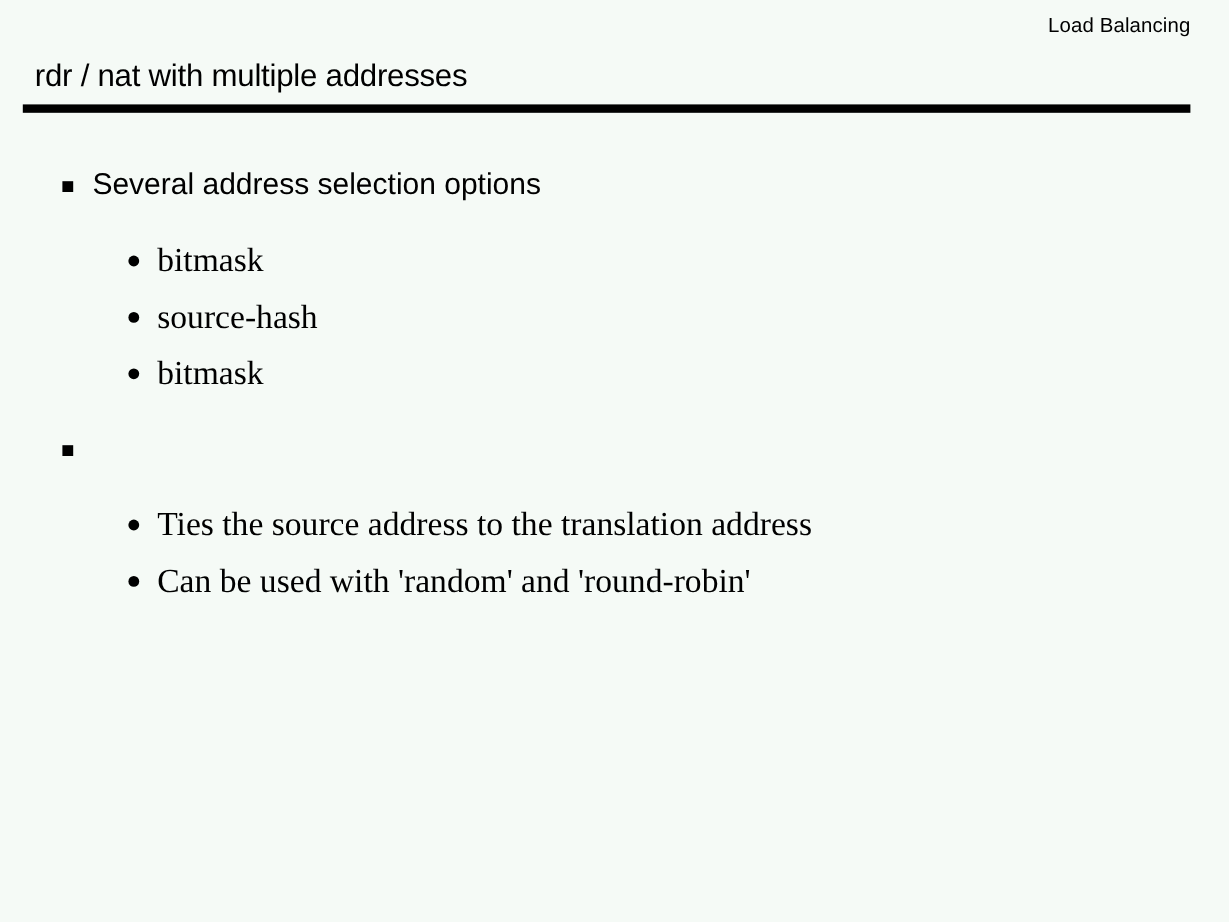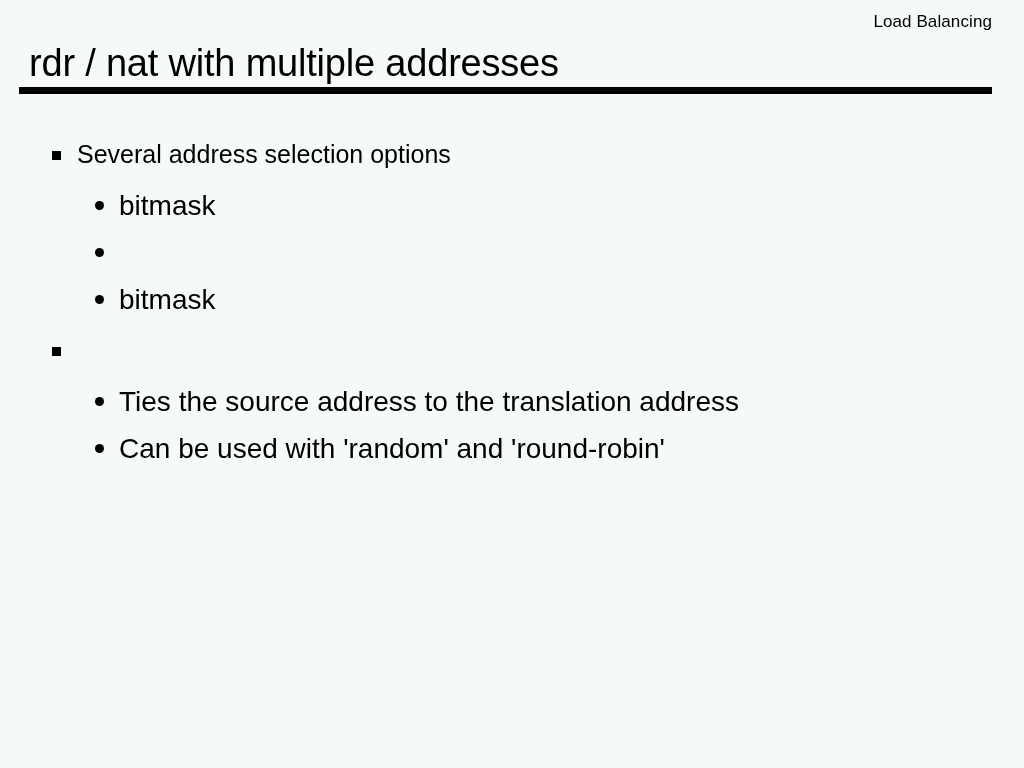--- a/index.html
+++ b/index.html
@@ -32,21 +32,21 @@
     letter-spacing: 0.1px;
     white-space: nowrap;
     text-align: center;
   }
 
   
   .slide-title {
     position: absolute;
     left: 29px;
     top: 43px;
-    font-size: 38px;
+    font-size: 26px;
     line-height: 40px;
     font-weight: normal;
     letter-spacing: -0.2px;
     white-space: nowrap;
     margin: 0;
   }
   .title-rule {
     position: absolute;
     left: 19px;
     top: 87px;
@@ -62,22 +62,23 @@
     top: 131px;
     width: 1024px;
   }
   ul.level1 {
     list-style: none;
     margin: 0;
     padding: 0;
   }
   ul.level2 {
     list-style: none;
-    margin: 4px;
+    margin: 16px;
     padding: 0;
+    font-family: Liberation Serif, serif;
   }
 
   li.l1 {
     position: relative;
     padding-left: 77px;
     font-size: 25px;
     line-height: 47px;
     height: 47px;
     white-space: nowrap;
   }
@@ -133,20 +134,21 @@
       </li>
 
       <li>
         <ul class="level2">
           <li class="l2">
             <span class="dot-bullet"></span>
             <span class="txt">bitmask</span>
           </li>
           <li class="l2">
             <span class="dot-bullet"></span>
+            <span class="txt">source-hash</span>
           </li>
           <li class="l2">
             <span class="dot-bullet"></span>
             <span class="txt">bitmask</span>
           </li>
         </ul>
       </li>
 
       <li class="l1">
         <span class="sq-bullet"></span>

